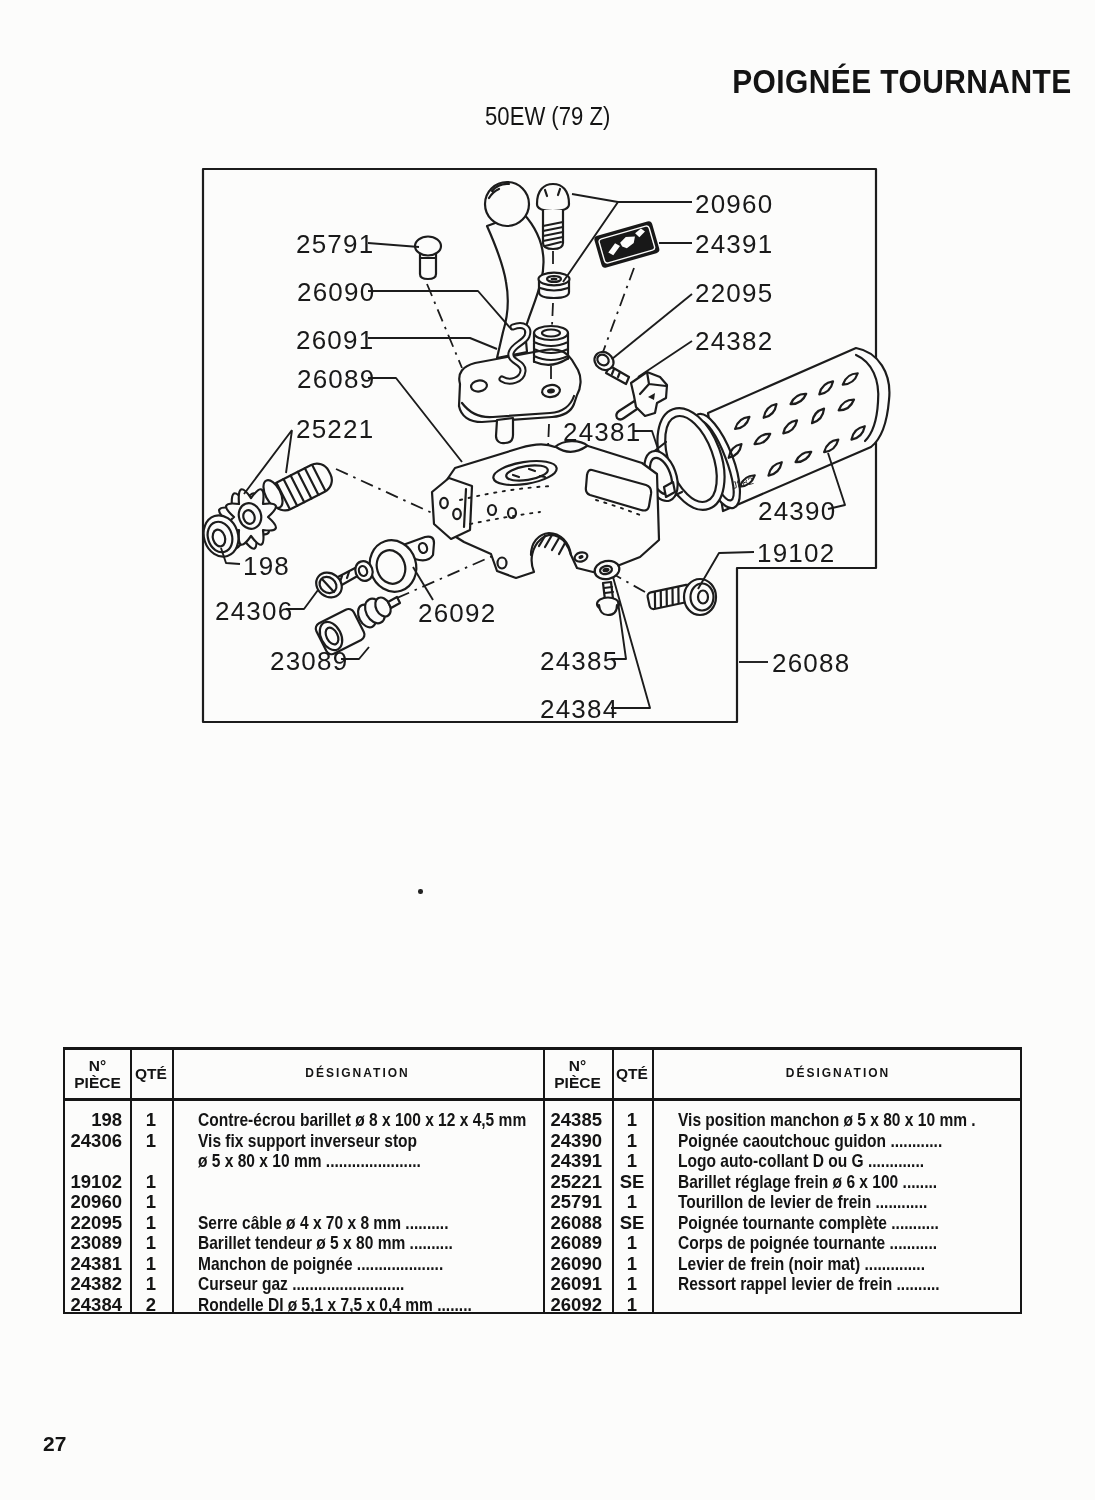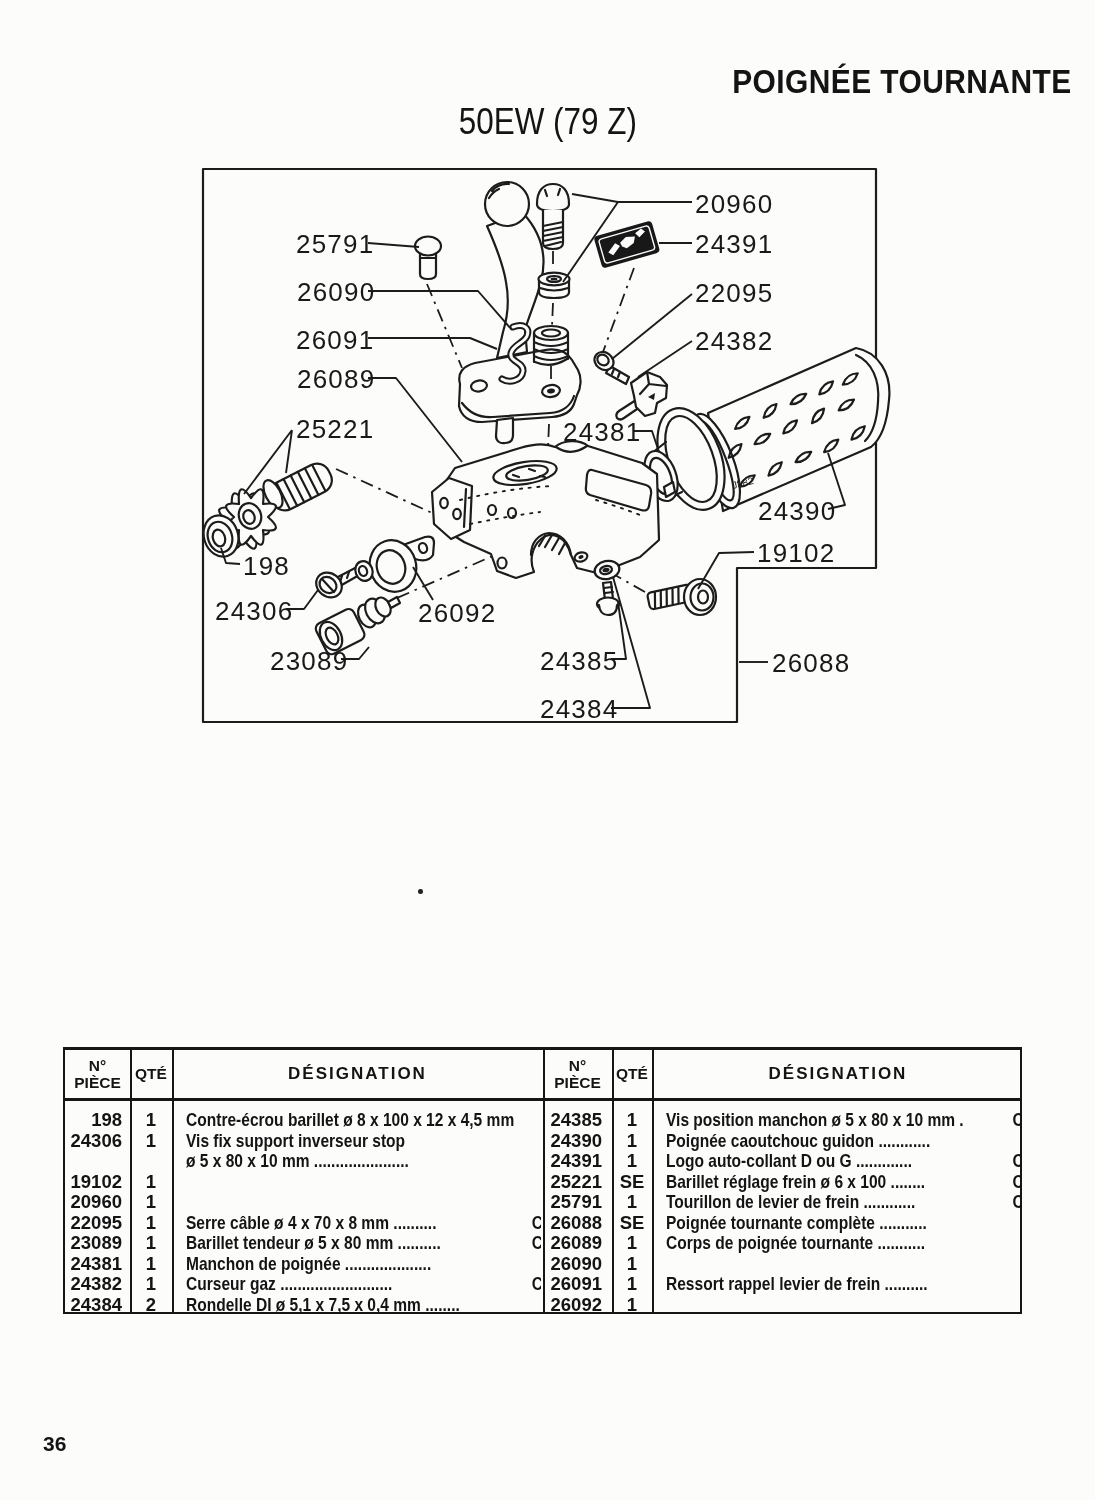--- a/index.html
+++ b/index.html
@@ -9,21 +9,21 @@
     font-family:"Liberation Sans", sans-serif;
   }
   
   .title {
     position:absolute; top:62px; left:0; width:100%; text-align:right;
     font-size:34px; font-weight:bold; white-space:nowrap;
   }
   .title > span { display:inline-block; transform:scaleX(.88); transform-origin:center; letter-spacing:.5px; }
   .subtitle {
     position:absolute; top:101px; left:0; width:100%; text-align:center;
-    font-size:37px; font-weight:normal; white-space:nowrap;
+    font-size:26px; font-weight:normal; white-space:nowrap;
   }
   .subtitle > span { display:inline-block; transform:scaleX(.85); transform-origin:center; }
   
   svg.diagram { position:absolute; left:0; top:0; }
   svg .ln  { fill:none; stroke:#1c1c1c; stroke-width:2.2; stroke-linecap:round; stroke-linejoin:round; }
   svg .fw  { fill:#fcfcfb; stroke:#1c1c1c; stroke-width:2.2; stroke-linecap:round; stroke-linejoin:round; }
   svg .cl  { fill:none; stroke:#1c1c1c; stroke-width:1.8; stroke-dasharray:13 6 2.5 6; }
   svg .ldr { fill:none; stroke:#1c1c1c; stroke-width:1.9; stroke-linejoin:round; }
   svg .dots{ fill:none; stroke:#1c1c1c; stroke-width:1.9; stroke-dasharray:2.2 6.5; stroke-linecap:round; }
   svg .lbl { font-family:"Liberation Sans",sans-serif; font-size:26px; fill:#191919; letter-spacing:1.2px; }
@@ -31,32 +31,32 @@
   
   .parts-table {
     position:absolute; left:63px; top:1047px; width:959px; height:267px;
     border:2.5px solid #161616; border-top-width:3.5px; box-sizing:border-box;
     font-weight:bold;
   }
   .vline { position:absolute; top:0; bottom:0; width:2.2px; background:#161616; }
   .hsep  { position:absolute; left:0; right:0; top:48px; height:2.6px; background:#161616; }
   .th { position:absolute; top:0; height:48px; display:flex; flex-direction:column;
         align-items:center; justify-content:center; line-height:1.1; font-size:15.5px; }
-  .th .big { font-size:17px; letter-spacing:2px; }
+  .th .big { font-size:12px; letter-spacing:2px; }
   .rows { position:absolute; top:51px; bottom:0; padding-top:9px; overflow:hidden; }
   #rows-left  { left:0; width:476px; }
   #rows-right { left:478px; width:479px; }
   .row { display:flex; height:20.5px; line-height:20.6px; font-size:18.5px; white-space:pre; }
   .c-num { box-sizing:border-box; text-align:right; }
   #rows-left  .c-num { width:65px; padding-right:8px; }
   #rows-right .c-num { width:69px; padding-right:10px; }
   .c-qty { box-sizing:border-box; text-align:center; }
   #rows-left  .c-qty { width:42px; }
   #rows-right .c-qty { width:40px; }
-  .c-des { flex:1; overflow:hidden; padding-left:14px; }
+  .c-des { flex:1; overflow:hidden; padding-left:26px; }
   .des-inner { display:flex; transform:scaleX(.84); transform-origin:0 50%; }
   #rows-left  .des-inner { width:430px; }
   #rows-right .des-inner { width:431px; }
   .c-flag { margin-left:auto; padding-right:5px; }
   
   .page-number { position:absolute; left:43px; top:1432px; font-size:21px; font-weight:bold; }
   .speck { position:absolute; left:418px; top:889px; width:5px; height:5px; background:#222; border-radius:45%; }
 </style>
 </head>
 <body>
@@ -356,20 +356,20 @@
         <div class="row"><span class="c-num">24384</span><span class="c-qty">2</span><span class="c-des"><span class="des-inner"><span>Rondelle DI ø 5,1 x 7,5 x 0,4 mm ........</span></span></span></div>
       </div>
     <div class="rows" id="rows-right">
         <div class="row"><span class="c-num">24385</span><span class="c-qty">1</span><span class="c-des"><span class="des-inner"><span>Vis position manchon ø 5 x 80 x 10 mm .</span><span class="c-flag">C</span></span></span></div>
         <div class="row"><span class="c-num">24390</span><span class="c-qty">1</span><span class="c-des"><span class="des-inner"><span>Poignée caoutchouc guidon ............</span></span></span></div>
         <div class="row"><span class="c-num">24391</span><span class="c-qty">1</span><span class="c-des"><span class="des-inner"><span>Logo auto-collant D ou G .............</span><span class="c-flag">C</span></span></span></div>
         <div class="row"><span class="c-num">25221</span><span class="c-qty">SE</span><span class="c-des"><span class="des-inner"><span>Barillet réglage frein ø 6 x 100 ........</span><span class="c-flag">C</span></span></span></div>
         <div class="row"><span class="c-num">25791</span><span class="c-qty">1</span><span class="c-des"><span class="des-inner"><span>Tourillon de levier de frein ............</span><span class="c-flag">C</span></span></span></div>
         <div class="row"><span class="c-num">26088</span><span class="c-qty">SE</span><span class="c-des"><span class="des-inner"><span>Poignée tournante complète ...........</span></span></span></div>
         <div class="row"><span class="c-num">26089</span><span class="c-qty">1</span><span class="c-des"><span class="des-inner"><span>Corps de poignée tournante ...........</span></span></span></div>
-        <div class="row"><span class="c-num">26090</span><span class="c-qty">1</span></div>
+        <div class="row"><span class="c-num">26090</span><span class="c-qty">1</span><span class="c-des"><span class="des-inner"><span>Levier de frein (noir mat) ..............</span></span></span></div>
         <div class="row"><span class="c-num">26091</span><span class="c-qty">1</span><span class="c-des"><span class="des-inner"><span>Ressort rappel levier de frein ..........</span></span></span></div>
         <div class="row"><span class="c-num">26092</span><span class="c-qty">1</span></div>
       </div>
   </div>
 
-  <div class="page-number">36</div>
+  <div class="page-number">27</div>
 </div>
 
 </body></html>

